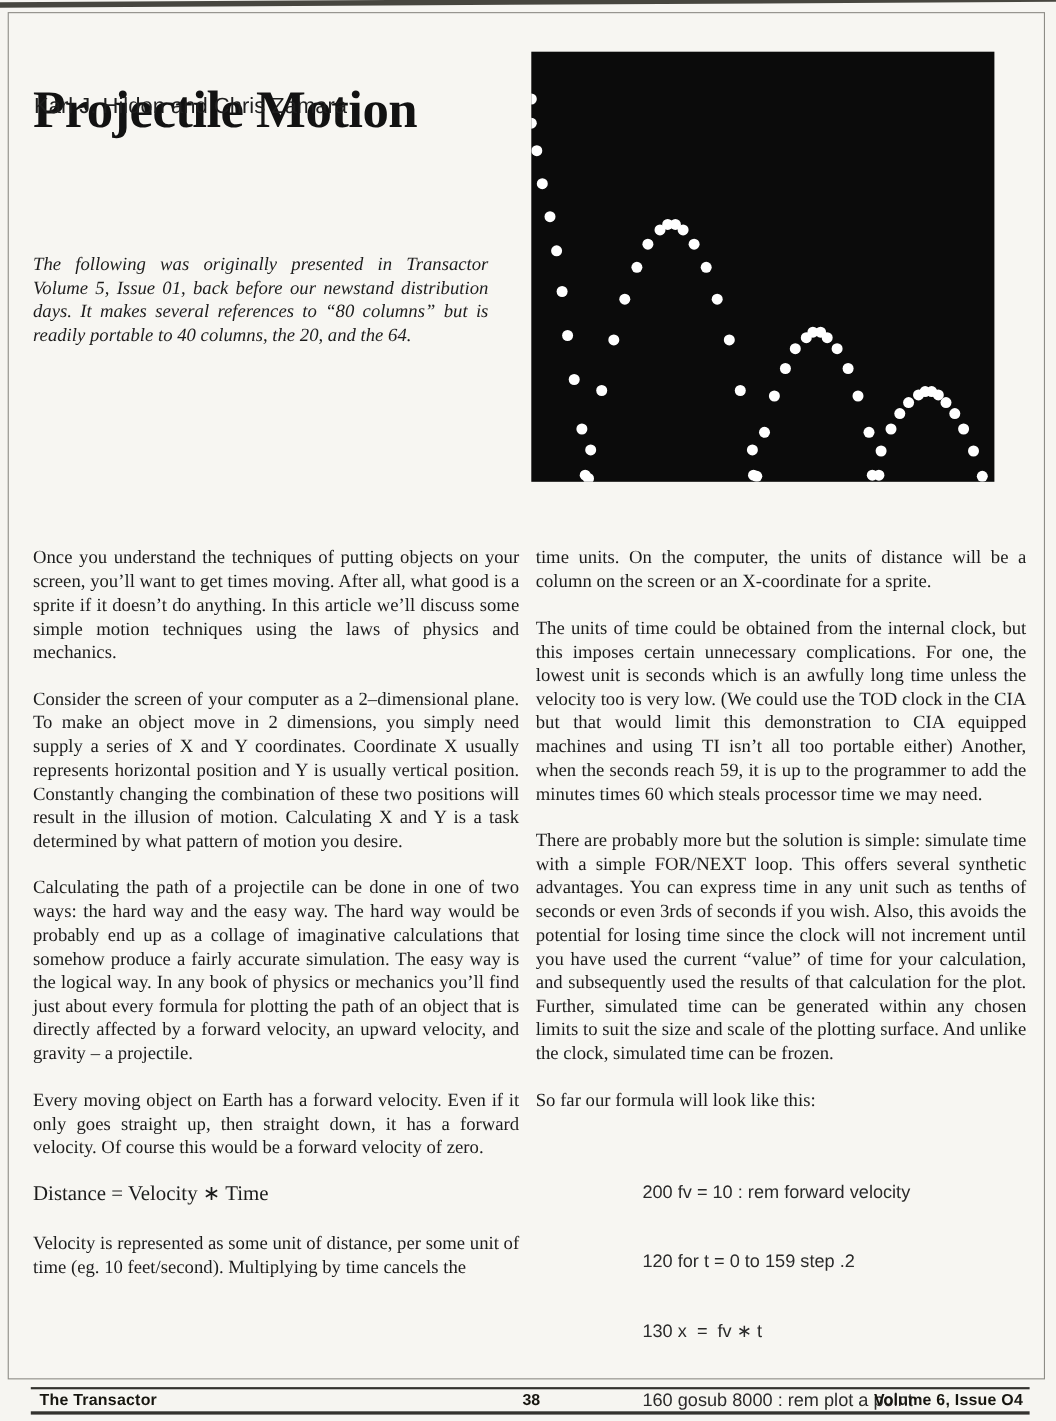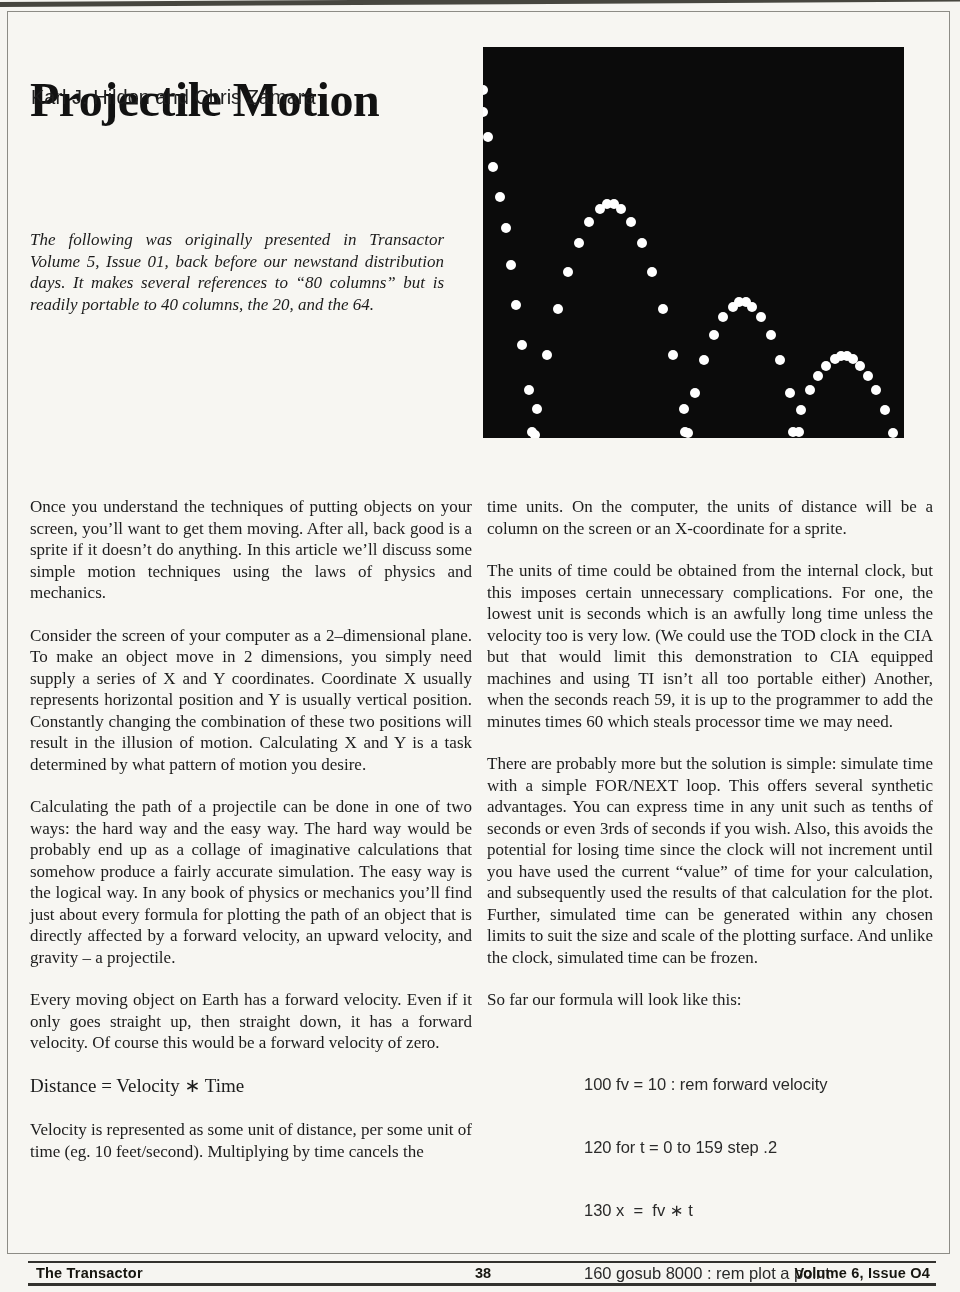--- a/index.html
+++ b/index.html
@@ -135,35 +135,35 @@
       <circle cx="370" cy="312" r="5" fill="#ffffff"></circle>
       <circle cx="377" cy="319" r="5" fill="#ffffff"></circle>
       <circle cx="385" cy="329" r="5" fill="#ffffff"></circle>
       <circle cx="393" cy="343" r="5" fill="#ffffff"></circle>
       <circle cx="402" cy="363" r="5" fill="#ffffff"></circle>
       <circle cx="410" cy="386" r="5" fill="#ffffff"></circle>
     </svg>
 </div>
 
 <div class="col col-left">
-  <p class="para">Once you understand the techniques of putting objects on your screen, you’ll want to get them moving. After all, back good is a sprite if it doesn’t do anything. In this article we’ll discuss some simple motion techniques using the laws of physics and mechanics.</p>
+  <p class="para">Once you understand the techniques of putting objects on your screen, you’ll want to get times moving. After all, what good is a sprite if it doesn’t do anything. In this article we’ll discuss some simple motion techniques using the laws of physics and mechanics.</p>
   <p class="para">Consider the screen of your computer as a 2–dimensional plane. To make an object move in 2 dimensions, you simply need supply a series of X and Y coordinates. Coordinate X usually represents horizontal position and Y is usually vertical position. Constantly changing the combination of these two positions will result in the illusion of motion. Calculating X and Y is a task determined by what pattern of motion you desire.</p>
   <p class="para">Calculating the path of a projectile can be done in one of two ways: the hard way and the easy way. The hard way would be probably end up as a collage of imaginative calculations that somehow produce a fairly accurate simulation. The easy way is the logical way. In any book of physics or mechanics you’ll find just about every formula for plotting the path of an object that is directly affected by a forward velocity, an upward velocity, and gravity – a projectile.</p>
   <p class="para">Every moving object on Earth has a forward velocity. Even if it only goes straight up, then straight down, it has a forward velocity. Of course this would be a forward velocity of zero.</p>
   <div class="formula">Distance = Velocity ∗ Time</div>
   <p class="para">Velocity is represented as some unit of distance, per some unit of time (eg. 10 feet/second). Multiplying by time cancels the</p>
 </div>
 
 <div class="col col-right">
   <p class="para">time units. On the computer, the units of distance will be a column on the screen or an X-coordinate for a sprite.</p>
   <p class="para">The units of time could be obtained from the internal clock, but this imposes certain unnecessary complications. For one, the lowest unit is seconds which is an awfully long time unless the velocity too is very low. (We could use the TOD clock in the CIA but that would limit this demonstration to CIA equipped machines and using TI isn’t all too portable either) Another, when the seconds reach 59, it is up to the programmer to add the minutes times 60 which steals processor time we may need.</p>
   <p class="para">There are probably more but the solution is simple: simulate time with a simple FOR/NEXT loop. This offers several synthetic advantages. You can express time in any unit such as tenths of seconds or even 3rds of seconds if you wish. Also, this avoids the potential for losing time since the clock will not increment until you have used the current “value” of time for your calculation, and subsequently used the results of that calculation for the plot. Further, simulated time can be generated within any chosen limits to suit the size and scale of the plotting surface. And unlike the clock, simulated time can be frozen.</p>
   <p class="para">So far our formula will look like this:</p>
   <div class="code-block">
-    <div>100 fv = 10 : rem forward velocity</div>
+    <div>200 fv = 10 : rem forward velocity</div>
     <div>120 for t = 0 to 159 step .2</div>
     <div>130 x  =  fv ∗ t</div>
     <div>160 gosub 8000 : rem plot a point</div>
     
   </div>
 
 </div>
 
 <div class="footer-band">
   <span class="footer-left">The Transactor</span>

